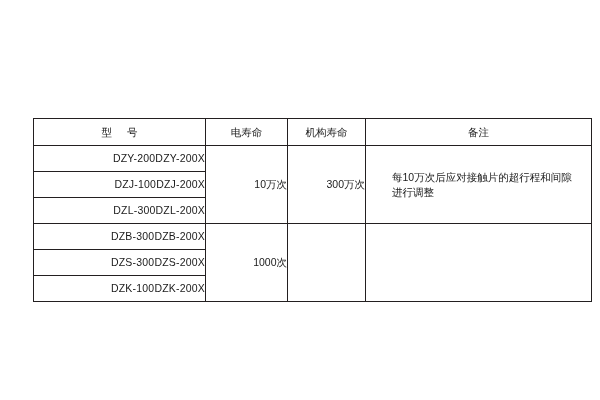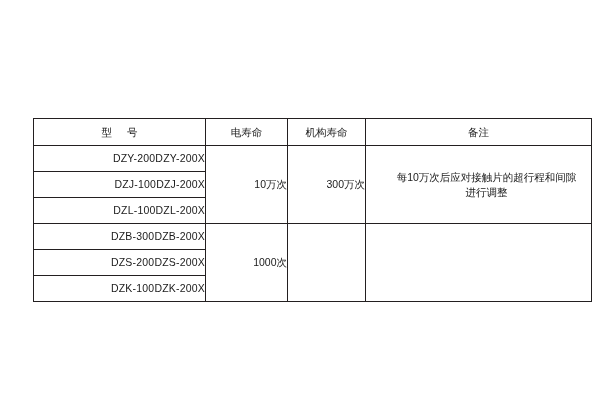--- a/index.html
+++ b/index.html
@@ -55,21 +55,20 @@
     display: inline-block;
     min-width: 72px;
   }
   .mid-cell {
     text-align: right;
   }
   .note-cell {
     padding: 6px 10px 6px 26px !important;
     vertical-align: top;
     line-height: 1.85;
-    text-align: center;
   }
   .note-line {
     display: block;
   }
   .blank-cell {
     background: #ffffff;
   }
   .col-model { width: 172px; }
   .col-elec  { width: 82px; }
   .col-mech  { width: 78px; }
@@ -124,38 +123,38 @@
         </tr>
 
         <tr>
           <td class="model-cell">
             <span class="m1">DZJ-100</span><span class="m2">DZJ-200X</span>
           </td>
         </tr>
 
         <tr>
           <td class="model-cell">
-            <span class="m1">DZL-100</span><span class="m2">DZL-200X</span>
+            <span class="m1">DZL-300</span><span class="m2">DZL-200X</span>
           </td>
         </tr>
 
         <tr>
           <td class="model-cell">
             <span class="m1">DZB-300</span><span class="m2">DZB-200X</span>
           </td>
           <td class="mid-cell" rowspan="3">
             <span>1000次</span>
           </td>
           <td class="blank-cell" rowspan="3"></td>
           <td class="blank-cell" rowspan="3"></td>
         </tr>
 
         <tr>
           <td class="model-cell">
-            <span class="m1">DZS-200</span><span class="m2">DZS-200X</span>
+            <span class="m1">DZS-300</span><span class="m2">DZS-200X</span>
           </td>
         </tr>
 
         <tr>
           <td class="model-cell">
             <span class="m1">DZK-100</span><span class="m2">DZK-200X</span>
           </td>
         </tr>
       </tbody>
     </table>

